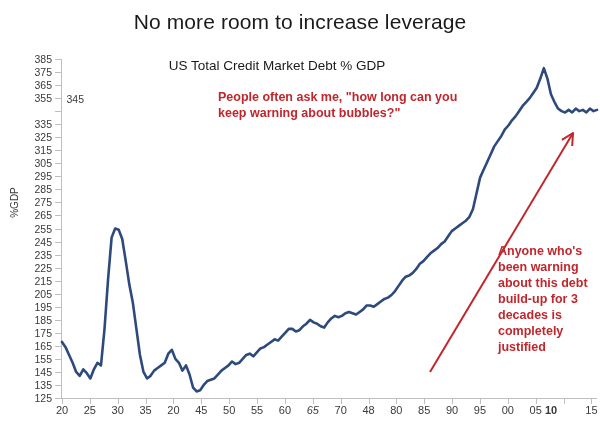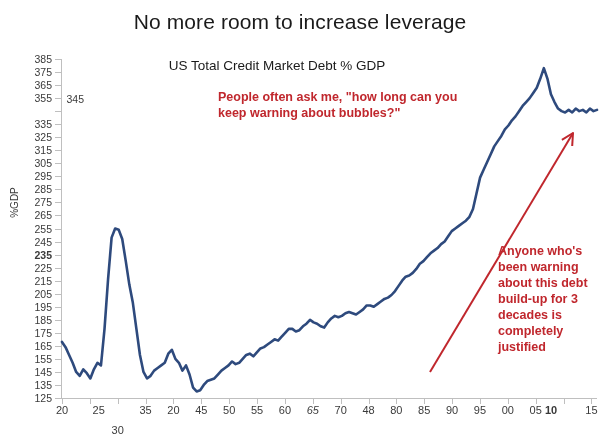--- a/index.html
+++ b/index.html
@@ -120,21 +120,21 @@
       <div class="y-tick-label" style="top: 184.385px;">285</div>
       <div class="y-tick" style="top: 202.423px;"></div>
       <div class="y-tick-label" style="top: 197.423px;">275</div>
       <div class="y-tick" style="top: 215.462px;"></div>
       <div class="y-tick-label" style="top: 210.462px;">265</div>
       <div class="y-tick" style="top: 228.5px;"></div>
       <div class="y-tick-label" style="top: 223.5px;">255</div>
       <div class="y-tick" style="top: 241.538px;"></div>
       <div class="y-tick-label" style="top: 236.538px;">245</div>
       <div class="y-tick" style="top: 254.577px;"></div>
-      <div class="y-tick-label" style="top: 249.577px; font-weight: bold;">235</div>
+      <div class="y-tick-label" style="top: 249.577px;">235</div>
       <div class="y-tick" style="top: 267.615px;"></div>
       <div class="y-tick-label" style="top: 262.615px;">225</div>
       <div class="y-tick" style="top: 280.654px;"></div>
       <div class="y-tick-label" style="top: 275.654px;">215</div>
       <div class="y-tick" style="top: 293.692px;"></div>
       <div class="y-tick-label" style="top: 288.692px;">205</div>
       <div class="y-tick" style="top: 306.731px;"></div>
       <div class="y-tick-label" style="top: 301.731px;">195</div>
       <div class="y-tick" style="top: 319.769px;"></div>
       <div class="y-tick-label" style="top: 314.769px;">185</div>
@@ -148,23 +148,23 @@
       <div class="y-tick-label" style="top: 366.923px;">145</div>
       <div class="y-tick" style="top: 384.962px;"></div>
       <div class="y-tick-label" style="top: 379.962px;">135</div>
       <div class="y-tick" style="top: 398px;"></div>
       <div class="y-tick-label" style="top: 393px;">125</div>
     </div>
   <div id="x-ticks">
       <div class="x-tick" style="left: 62px;"></div>
       <div class="x-tick-label" style="left: 47px;">20</div>
       <div class="x-tick" style="left: 89.8646px;"></div>
-      <div class="x-tick-label" style="left: 74.8646px; text-align: right;">25</div>
+      <div class="x-tick-label" style="left: 74.8646px;">25</div>
       <div class="x-tick" style="left: 117.729px;"></div>
-      <div class="x-tick-label" style="left: 102.729px; margin-top: 20px;">30</div>
+      <div class="x-tick-label" style="left: 102.729px;">30</div>
       <div class="x-tick" style="left: 145.594px;"></div>
       <div class="x-tick-label" style="left: 130.594px;">35</div>
       <div class="x-tick" style="left: 173.458px;"></div>
       <div class="x-tick-label" style="left: 158.458px;">20</div>
       <div class="x-tick" style="left: 201.323px;"></div>
       <div class="x-tick-label" style="left: 186.323px;">45</div>
       <div class="x-tick" style="left: 229.188px;"></div>
       <div class="x-tick-label" style="left: 214.188px;">50</div>
       <div class="x-tick" style="left: 257.052px;"></div>
       <div class="x-tick-label" style="left: 242.052px;">55</div>

